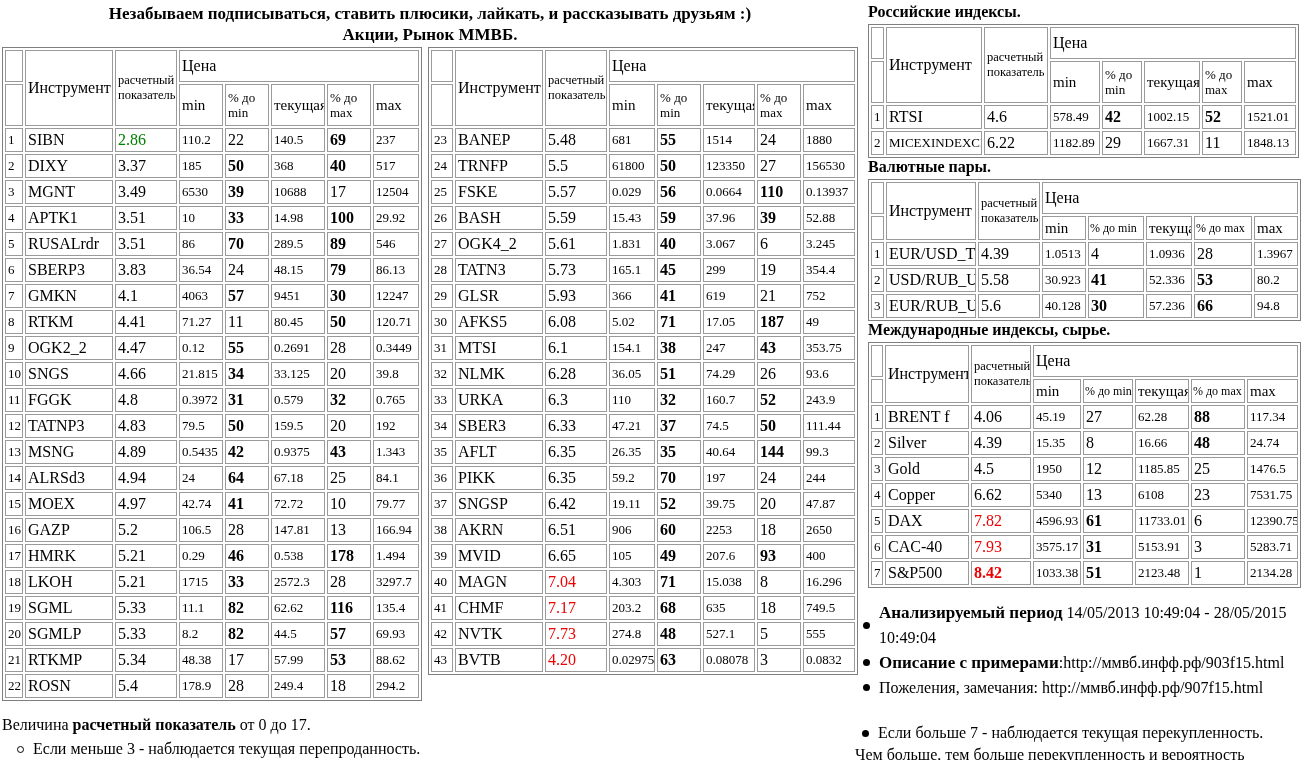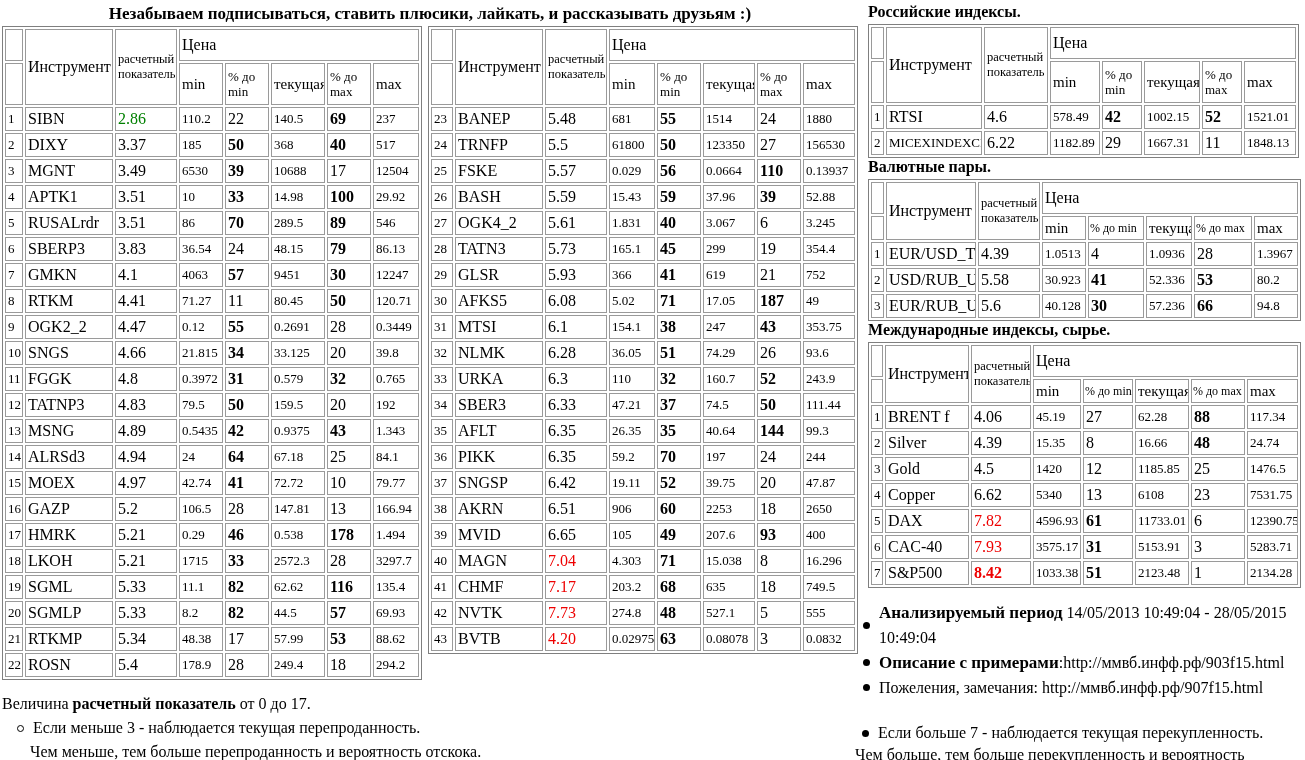--- a/index.html
+++ b/index.html
@@ -40,20 +40,21 @@
   .bnotes{margin-top:22px;margin-left:-13px;font-size:16px;line-height:22px;}
   .bnotes .bullet{display:flex;align-items:center;padding-left:7px;}
   .dot{width:7px;height:7px;background:#000;border-radius:50%;display:inline-block;margin-right:9px;flex:0 0 auto;}
   .ring{width:5px;height:5px;border:1.5px solid #000;border-radius:50%;display:inline-block;margin-right:9px;flex:0 0 auto;}
 </style>
 </head>
 <body>
 
 <div class="left-area">
   <div class="page-title">Незабываем подписываться, ставить плюсики, лайкать, и рассказывать друзьям :)</div>
+  <div class="page-subtitle">Акции, Рынок ММВБ.</div>
   <div class="tables-row">
     <table class="data wrap" style="width: 420px;">
         <colgroup>
           <col style="width: 18px;">
           <col style="width: 88px;">
           <col style="width: 62px;">
           <col style="width: 44px;">
           <col style="width: 44px;">
           <col style="width: 54px;">
           <col style="width: 44px;">
@@ -710,21 +711,21 @@
           <td class="c-sm">15.35</td>
           <td class="c-pct">8</td>
           <td class="c-sm">16.66</td>
           <td class="c-pct pct-bold">48</td>
           <td class="c-sm">24.74</td>
         </tr>
         <tr>
           <td class="c-num">3</td>
           <td class="c-name">Gold</td>
           <td class="c-ind">4.5</td>
-          <td class="c-sm">1420</td>
+          <td class="c-sm">1950</td>
           <td class="c-pct">12</td>
           <td class="c-sm">1185.85</td>
           <td class="c-pct">25</td>
           <td class="c-sm">1476.5</td>
         </tr>
         <tr>
           <td class="c-num">4</td>
           <td class="c-name">Copper</td>
           <td class="c-ind">6.62</td>
           <td class="c-sm">5340</td>

